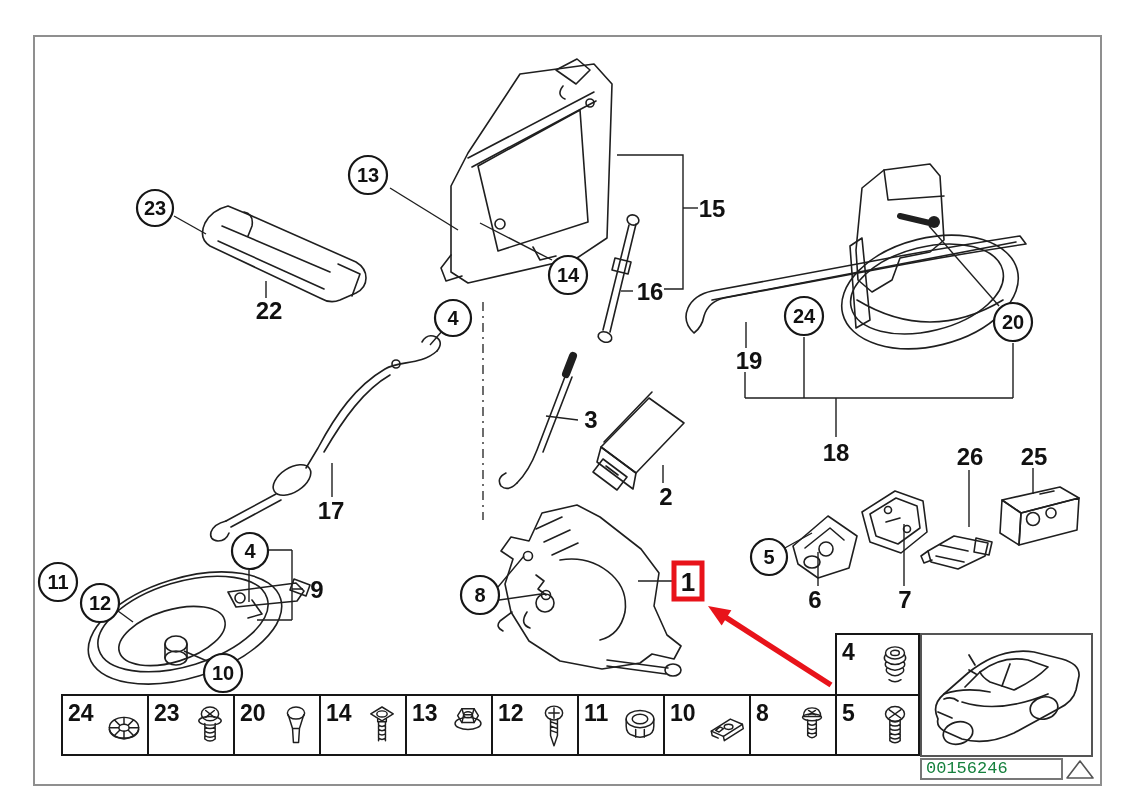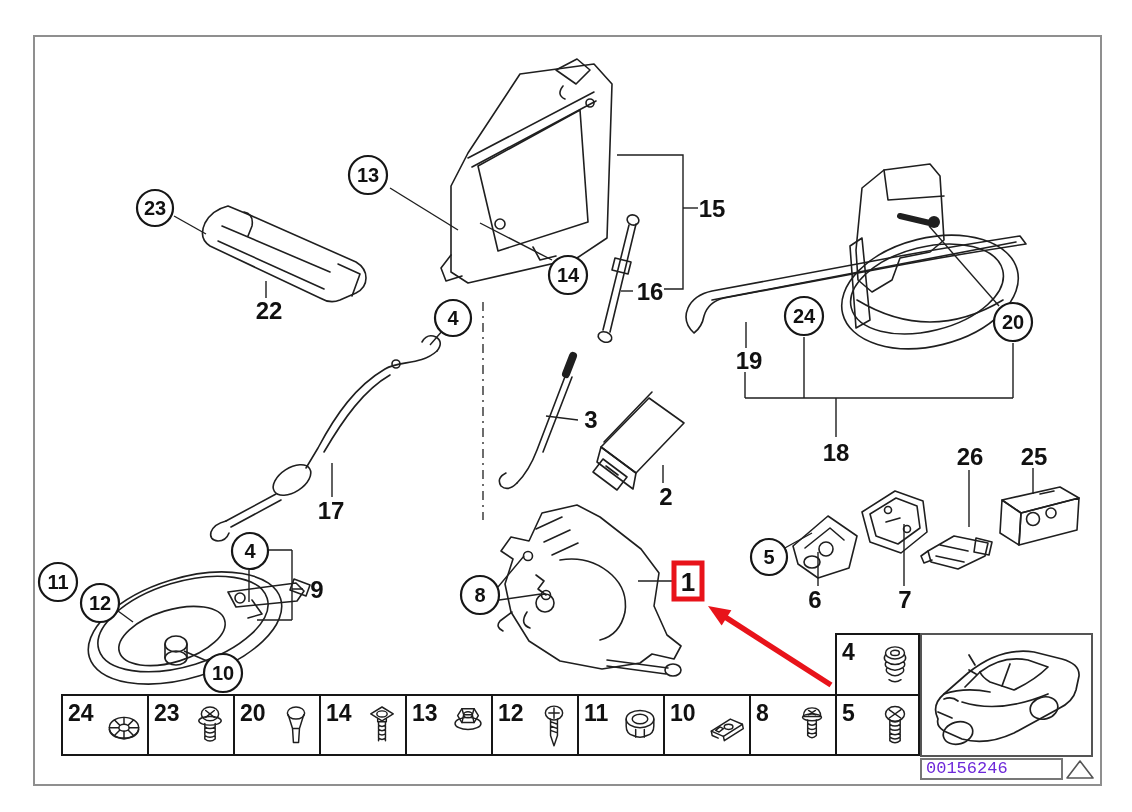--- a/index.html
+++ b/index.html
@@ -16,21 +16,21 @@
   #art .pl-t{font:bold 24px "Liberation Sans",sans-serif;fill:#111;text-anchor:middle;}
   #art .hl-t{font:bold 26px "Liberation Sans",sans-serif;fill:#111;text-anchor:middle;}
   .cell{position:absolute;background:#fff;border:2px solid #161616;box-sizing:border-box;}
   .cell .num{position:absolute;left:5px;top:4px;font:bold 23px "Liberation Sans",sans-serif;color:#111;}
   .cell svg{position:absolute;right:4px;top:4px;}
   .fi *{fill:none;stroke:#1f1f1f;stroke-width:1.7;stroke-linecap:round;stroke-linejoin:round;}
   .car-box{position:absolute;left:920px;top:633px;width:173px;height:124px;
            border:2px solid #555;box-sizing:border-box;background:#fff;}
   .id-box{position:absolute;left:920px;top:758px;width:143px;height:22px;
           border:2px solid #777;box-sizing:border-box;background:#fff;
-          font:17px "Liberation Mono",monospace;color:#6d28d9;line-height:18px;padding-left:4px;}
+          font:17px "Liberation Mono",monospace;color:#15803d;line-height:18px;padding-left:4px;}
   .tri{position:absolute;left:1064px;top:759px;width:32px;height:21px;}
 </style>
 </head>
 <body>
 
 <div class="page">
   <div class="frame"></div>
 
   <svg id="art" width="1132" height="812" viewBox="0 0 1132 812">
 

